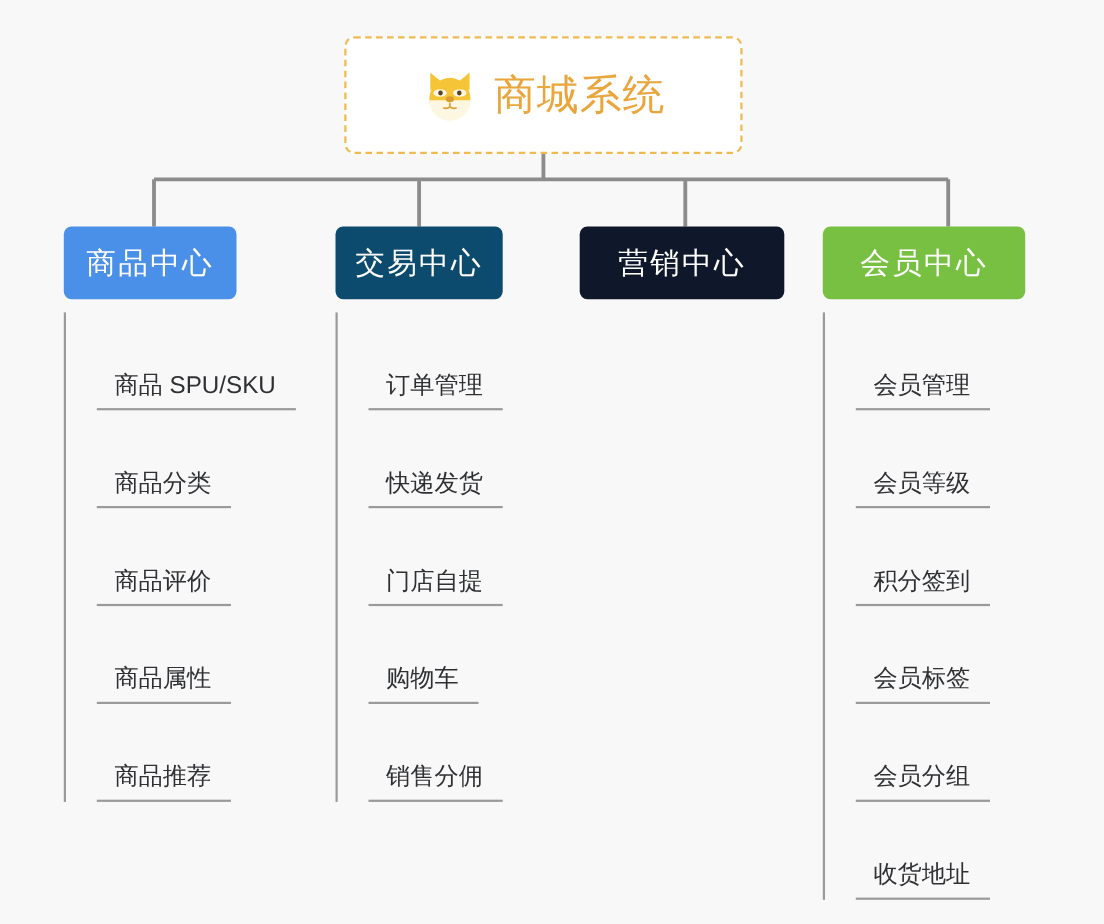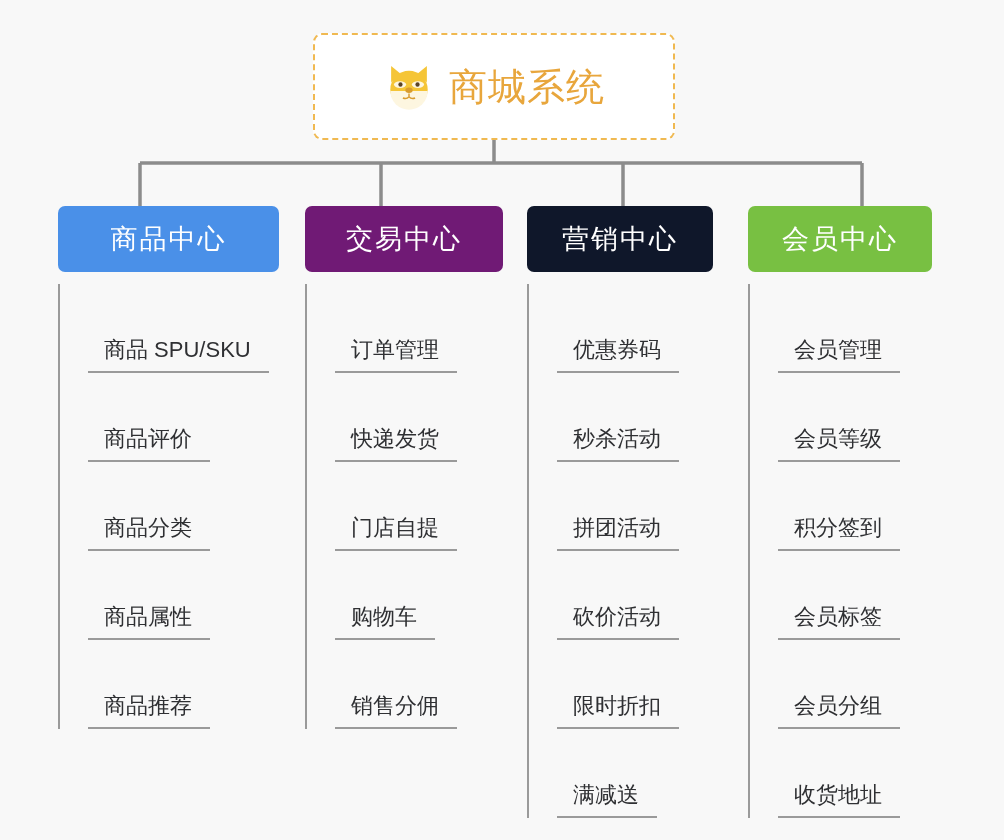--- a/index.html
+++ b/index.html
@@ -140,43 +140,43 @@
         <path d="M32 40 L32 44" stroke="#d99c2e" stroke-width="1.8" fill="none"></path>
         <path d="M32 44 a6 5 0 0 1 -7.5 1.5" stroke="#d99c2e" stroke-width="1.8" fill="none"></path>
         <path d="M32 44 a6 5 0 0 0 7.5 1.5" stroke="#d99c2e" stroke-width="1.8" fill="none"></path>
       </svg>
       <div class="root-title">商城系统</div>
     </div>
   </div>
 
   <div id="columns-host">
       <div class="column" style="left: 58px;">
-        <div class="col-header" style="width: 221px; background: rgb(74, 144, 232);">
+        <div class="col-header" style="width: 157px; background: rgb(74, 144, 232);">
           <span>商品中心</span>
         </div>
         <div class="leaf-list">
           <div class="leaf">
             <span class="leaf-label">商品 SPU/SKU</span>
           </div>
           <div class="leaf">
+            <span class="leaf-label">商品分类</span>
+          </div>
+          <div class="leaf">
             <span class="leaf-label">商品评价</span>
           </div>
           <div class="leaf">
-            <span class="leaf-label">商品分类</span>
-          </div>
-          <div class="leaf">
             <span class="leaf-label">商品属性</span>
           </div>
           <div class="leaf">
             <span class="leaf-label">商品推荐</span>
           </div>
         </div>
       </div>
       <div class="column" style="left: 305px;">
-        <div class="col-header" style="width: 198px; background: #701a75;">
+        <div class="col-header" style="width: 152px; background: #0c4a6e;">
           <span>交易中心</span>
         </div>
         <div class="leaf-list">
           <div class="leaf">
             <span class="leaf-label">订单管理</span>
           </div>
           <div class="leaf">
             <span class="leaf-label">快递发货</span>
           </div>
           <div class="leaf">
@@ -187,40 +187,20 @@
           </div>
           <div class="leaf">
             <span class="leaf-label">销售分佣</span>
           </div>
         </div>
       </div>
       <div class="column" style="left: 527px;">
         <div class="col-header" style="width: 186px; background: #0f172a;">
           <span>营销中心</span>
         </div>
-        <div class="leaf-list">
-          <div class="leaf">
-            <span class="leaf-label">优惠券码</span>
-          </div>
-          <div class="leaf">
-            <span class="leaf-label">秒杀活动</span>
-          </div>
-          <div class="leaf">
-            <span class="leaf-label">拼团活动</span>
-          </div>
-          <div class="leaf">
-            <span class="leaf-label">砍价活动</span>
-          </div>
-          <div class="leaf">
-            <span class="leaf-label">限时折扣</span>
-          </div>
-          <div class="leaf">
-            <span class="leaf-label">满减送</span>
-          </div>
-        </div>
       </div>
       <div class="column" style="left: 748px;">
         <div class="col-header" style="width: 184px; background: rgb(120, 192, 66);">
           <span>会员中心</span>
         </div>
         <div class="leaf-list">
           <div class="leaf">
             <span class="leaf-label">会员管理</span>
           </div>
           <div class="leaf">

